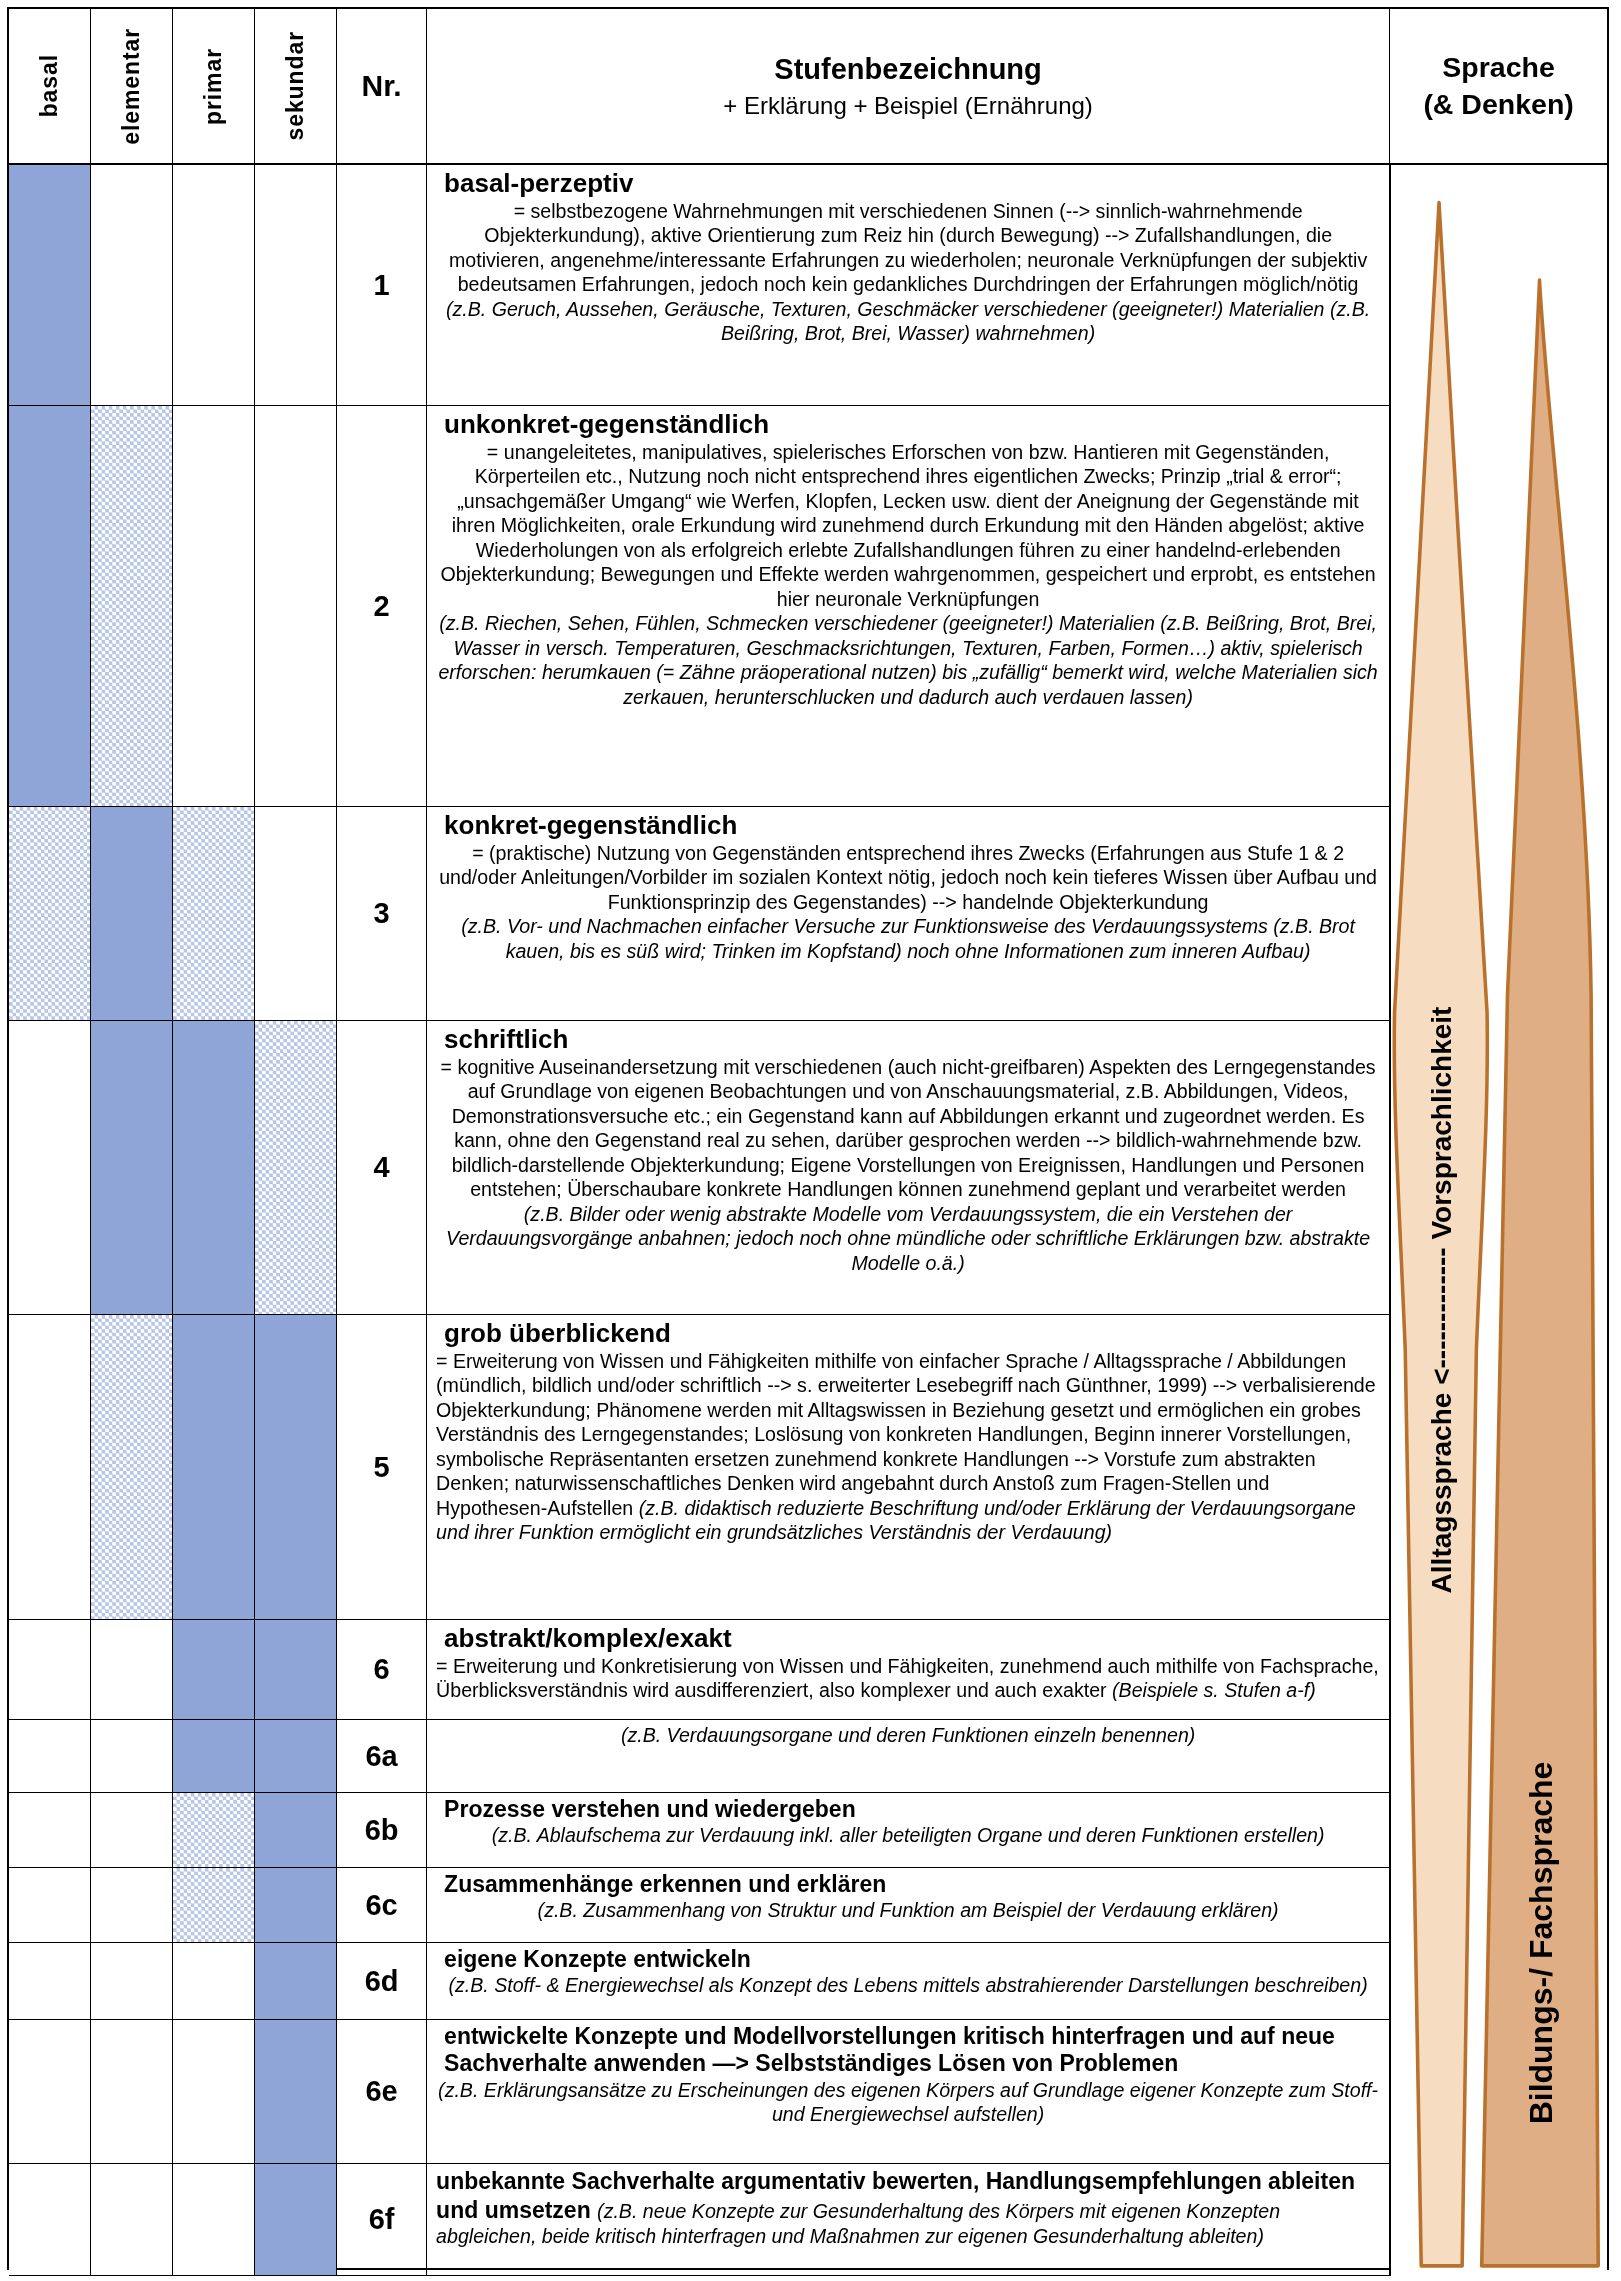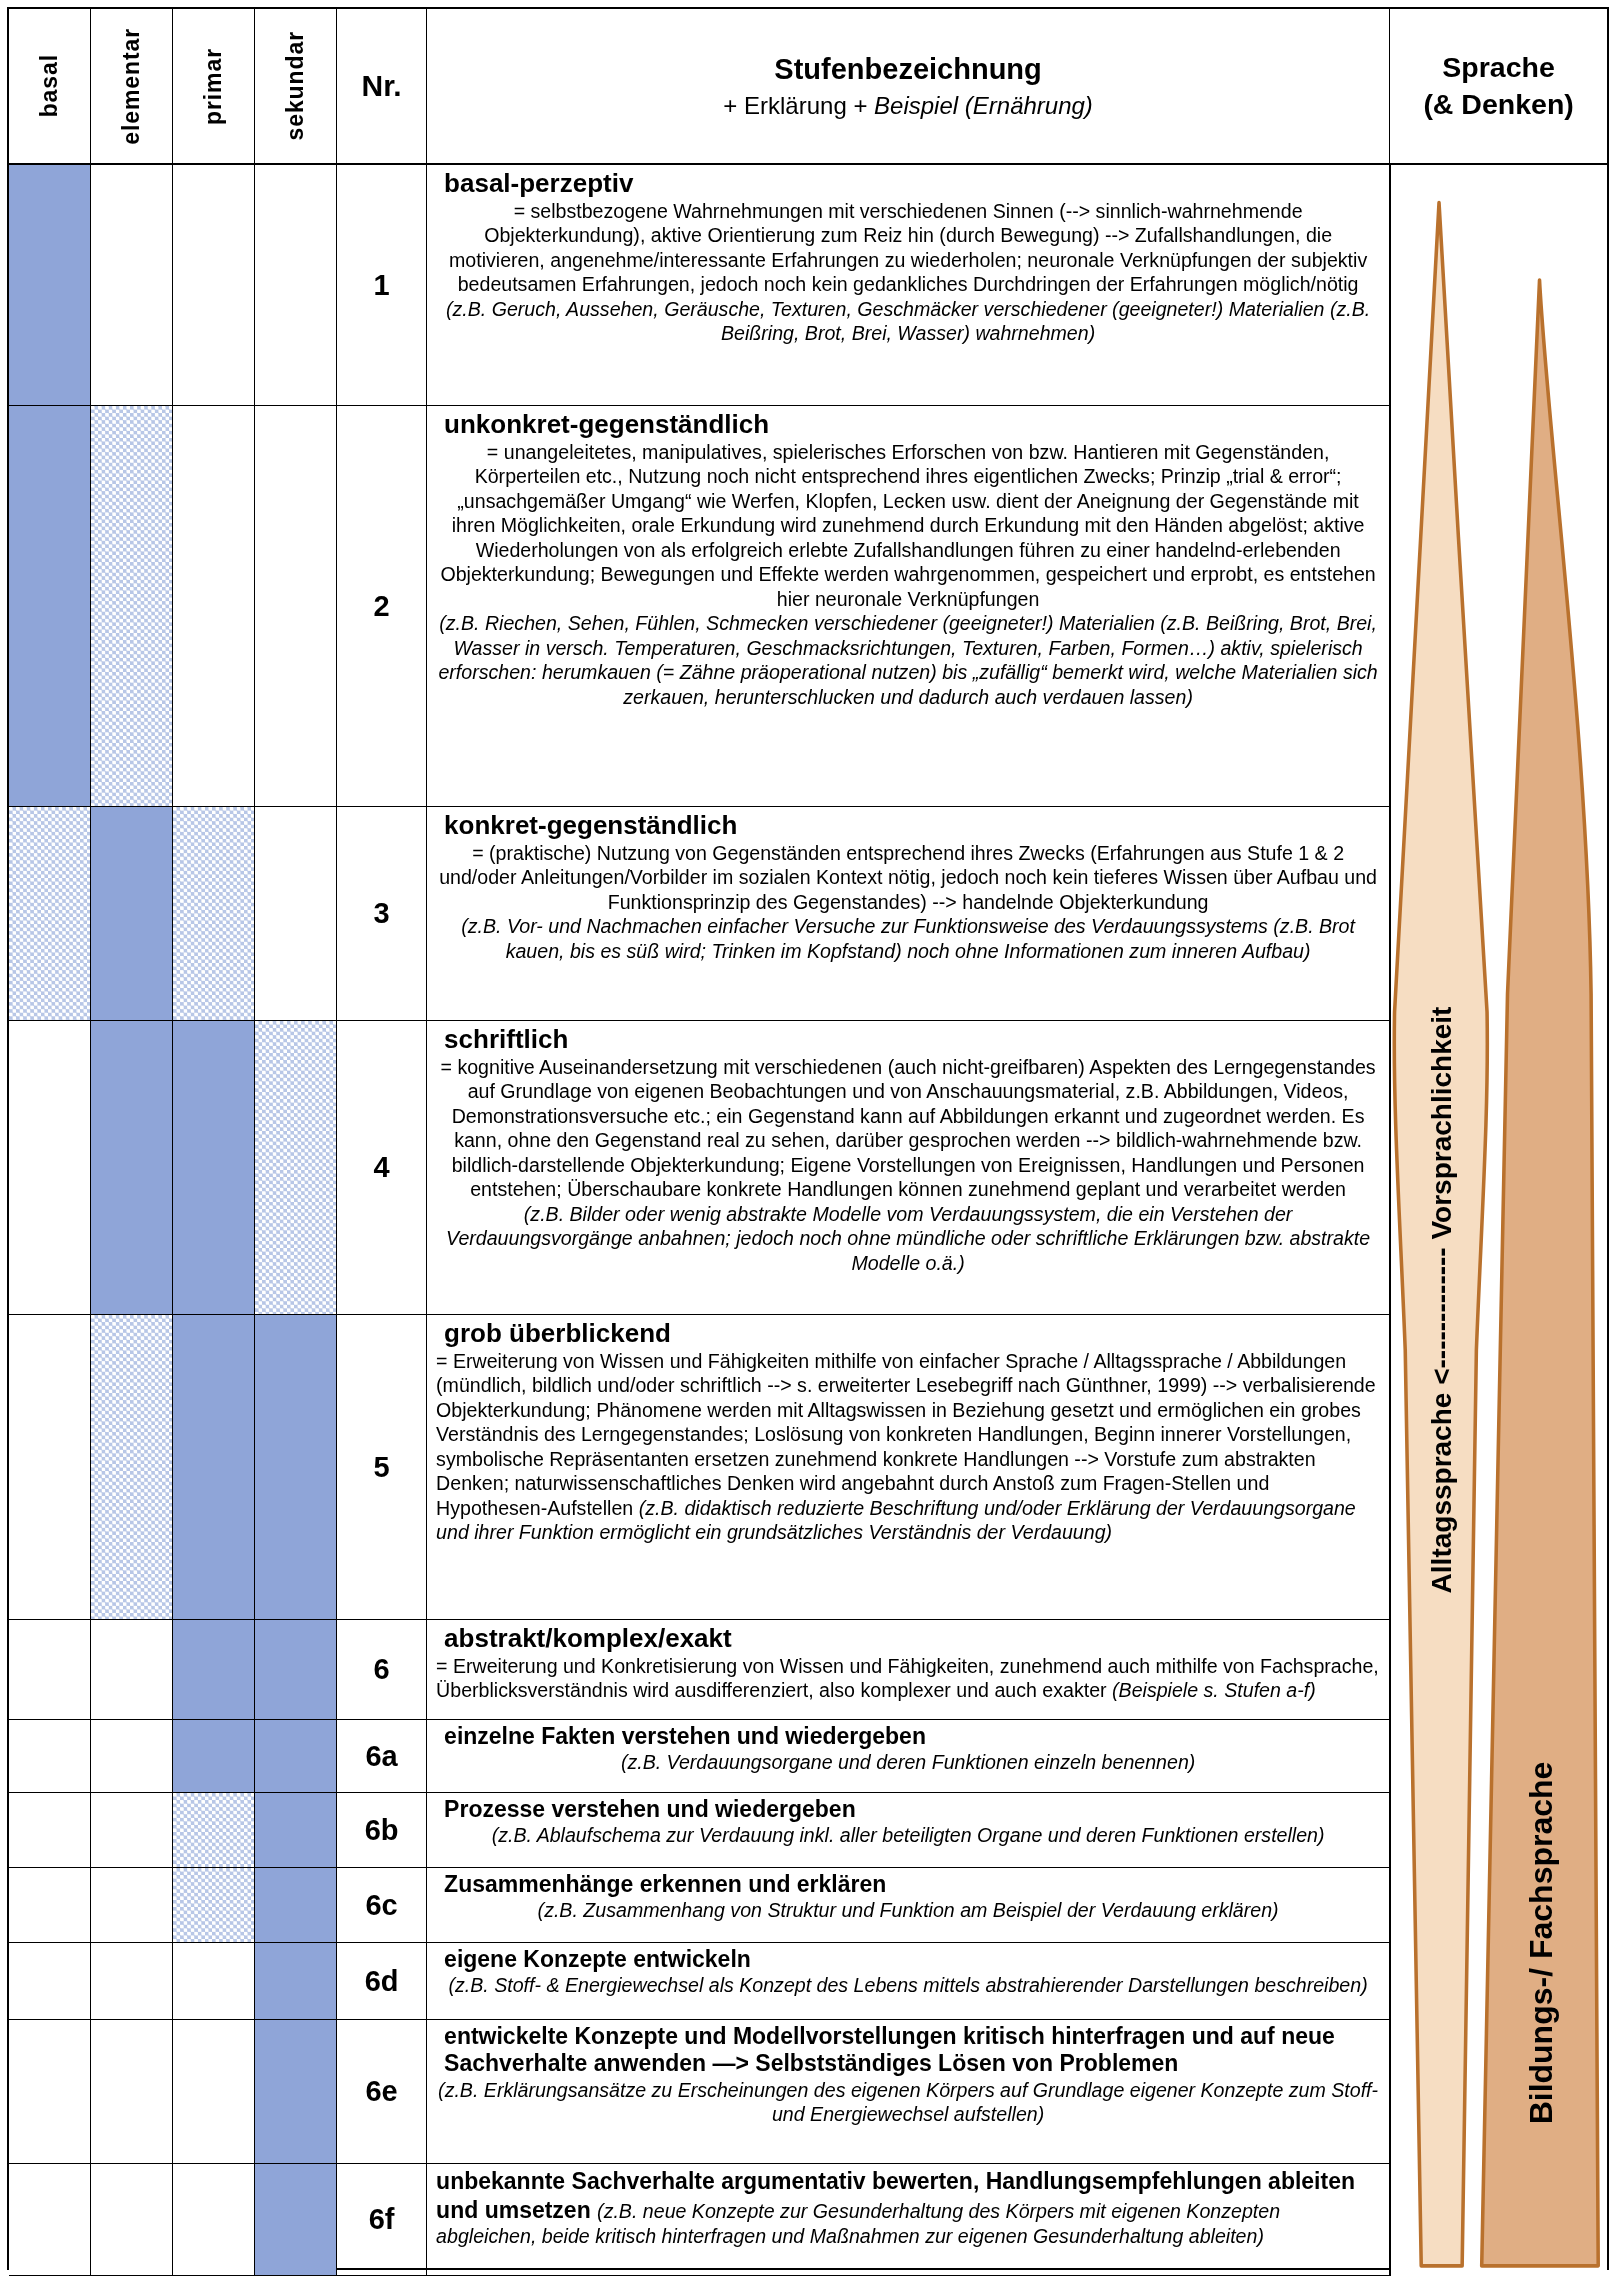--- a/index.html
+++ b/index.html
@@ -13,21 +13,21 @@
          align-items:center;justify-content:center;}
   .hcell.lvl{width:82px;}
   .hcell.nrh{width:90px;font-weight:bold;font-size:30px;}
   .hcell.stufeh{flex:1;flex-direction:column;text-align:center;line-height:1.25;}
   .hcell.sprh{width:217px;border-right:none;flex-direction:column;text-align:center;
               font-weight:bold;font-size:28.5px;line-height:1.3;}
   .vlabel{writing-mode:vertical-rl;transform:rotate(180deg);font-weight:bold;font-size:23px;
           letter-spacing:0.9px;}
   .stufe-title{font-weight:bold;font-size:29px;}
   .stufe-sub{font-size:24px;margin-top:3.6px;}
-  .stufe-sub .it{font-style:italic;}
+  .stufe-sub .it{}
   
   .tbody{position:relative;padding-right:217px;}
   .row{display:flex;border-bottom:1.8px solid #000;box-sizing:border-box;}
   .row:last-child{border-bottom:none;}
   .cell{border-right:1.8px solid #000;box-sizing:border-box;}
   .cell.lvl{width:82px;}
   .cell.nr{width:90px;display:flex;align-items:center;justify-content:center;
            font-weight:bold;font-size:29px;}
   .cell.txt{flex:1;padding:2.7px 9px 1.8px 9px;overflow:hidden;font-size:19.6px;line-height:1.25;}
   .title{font-weight:bold;font-size:26px;line-height:1.2;margin-left:8px;}
@@ -164,21 +164,20 @@
       </div>
     </div>
 
     <div class="row" style="height:73px">
       <div class="cell lvl plain"></div>
       <div class="cell lvl plain"></div>
       <div class="cell lvl solid"></div>
       <div class="cell lvl solid"></div>
       <div class="cell nr">6a</div>
       <div class="cell txt">
-        <div class="title sub">einzelne Fakten verstehen und wiedergeben</div>
         <span class="ex blk">(z.B. Verdauungsorgane und deren Funktionen einzeln benennen)</span>
       </div>
     </div>
 
     <div class="row" style="height:75px">
       <div class="cell lvl plain"></div>
       <div class="cell lvl plain"></div>
       <div class="cell lvl checker"></div>
       <div class="cell lvl solid"></div>
       <div class="cell nr">6b</div>

